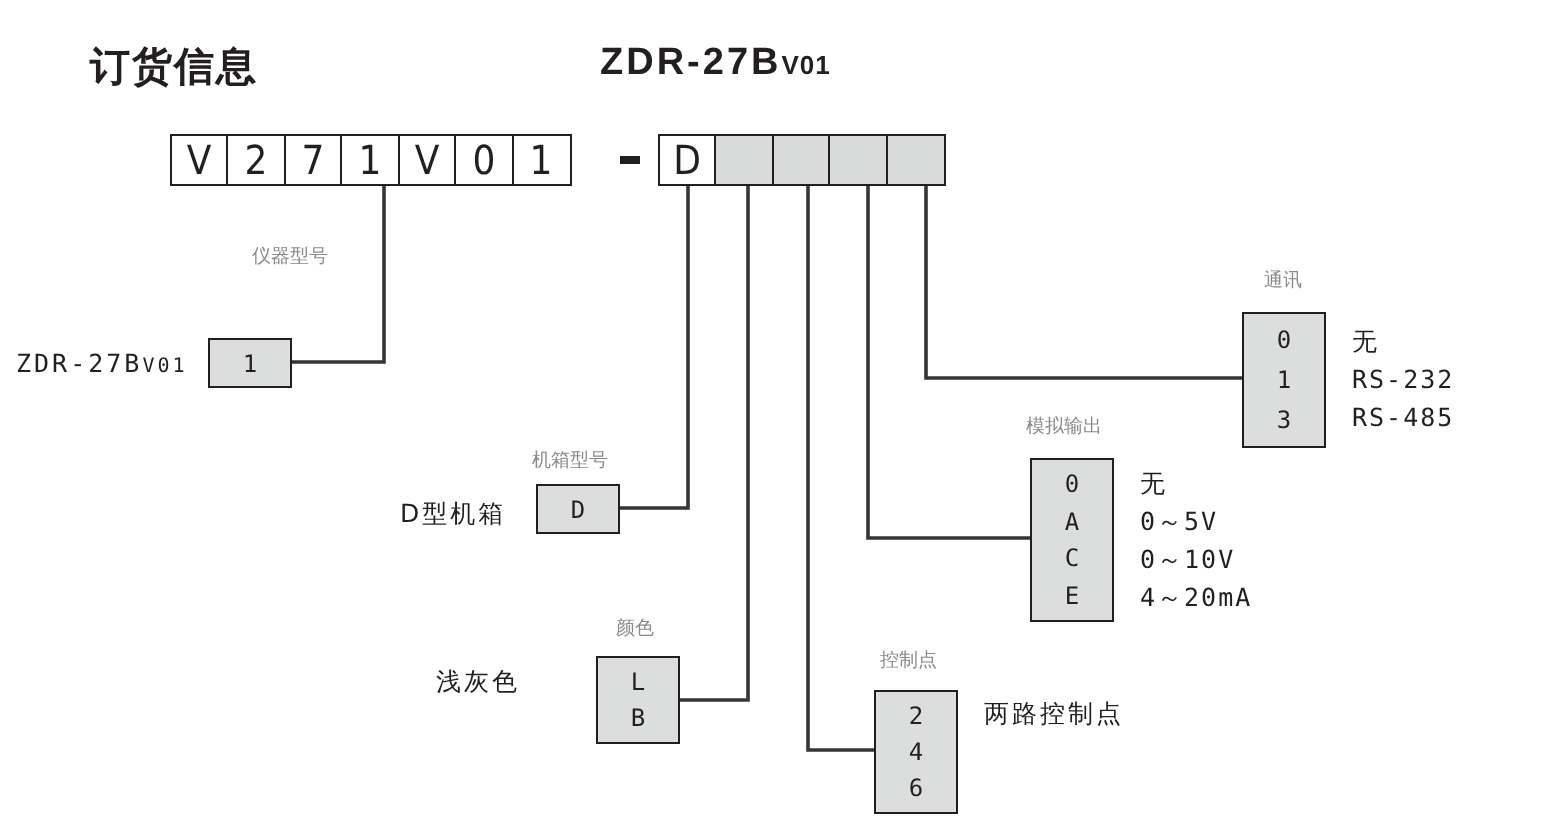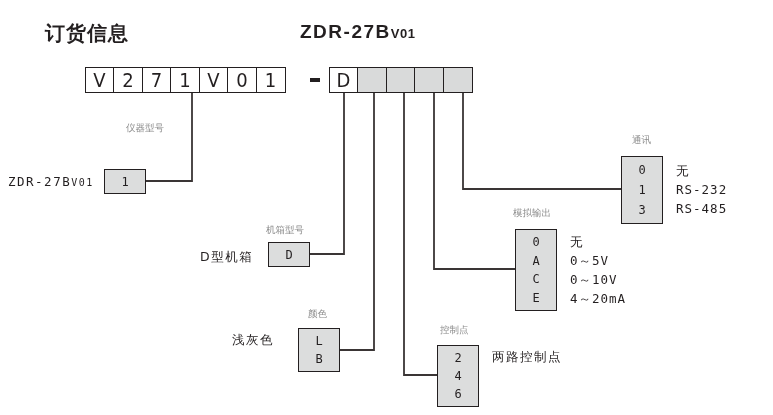--- a/index.html
+++ b/index.html
@@ -14,21 +14,21 @@
           display:flex; align-items:center; justify-content:center;
           font-family:"DejaVu Sans Condensed","DejaVu Sans", sans-serif; font-size:20px; background:#fff; }
   .cell.gray { background:#d9dada; }
   .dash { position:absolute; left:310px; top:78px; width:10px; height:4px; background:#231f20; }
   .cat { position:absolute; font-size:9.5px; color:#8a8a8a; }
   .opt-box { position:absolute; border:1.5px solid #231f20; background:#dcdddd; box-sizing:border-box;
              display:flex; flex-direction:column; align-items:center; justify-content:space-around;
              font-family:"DejaVu Sans Mono", monospace; font-size:12px; padding:3px 0; }
   .desc { position:absolute; font-size:12.5px; line-height:19px; letter-spacing:1.5px; }
   .desc.mono { font-family:"DejaVu Sans Mono", monospace; letter-spacing:1px; }
-  .right { text-align:center;font-family:Liberation Serif, serif; }
+  .right { text-align:left; }
   svg.lines { position:absolute; left:0; top:0; }
 </style>
 </head>
 <body>
 
 <div class="abs title">订货信息</div>
 <div class="abs model"><span>ZDR-27B</span><small>V01</small></div>
 
 <svg class="lines" width="773" height="415">
   <g stroke="#3a3535" stroke-width="1.8" fill="none">

